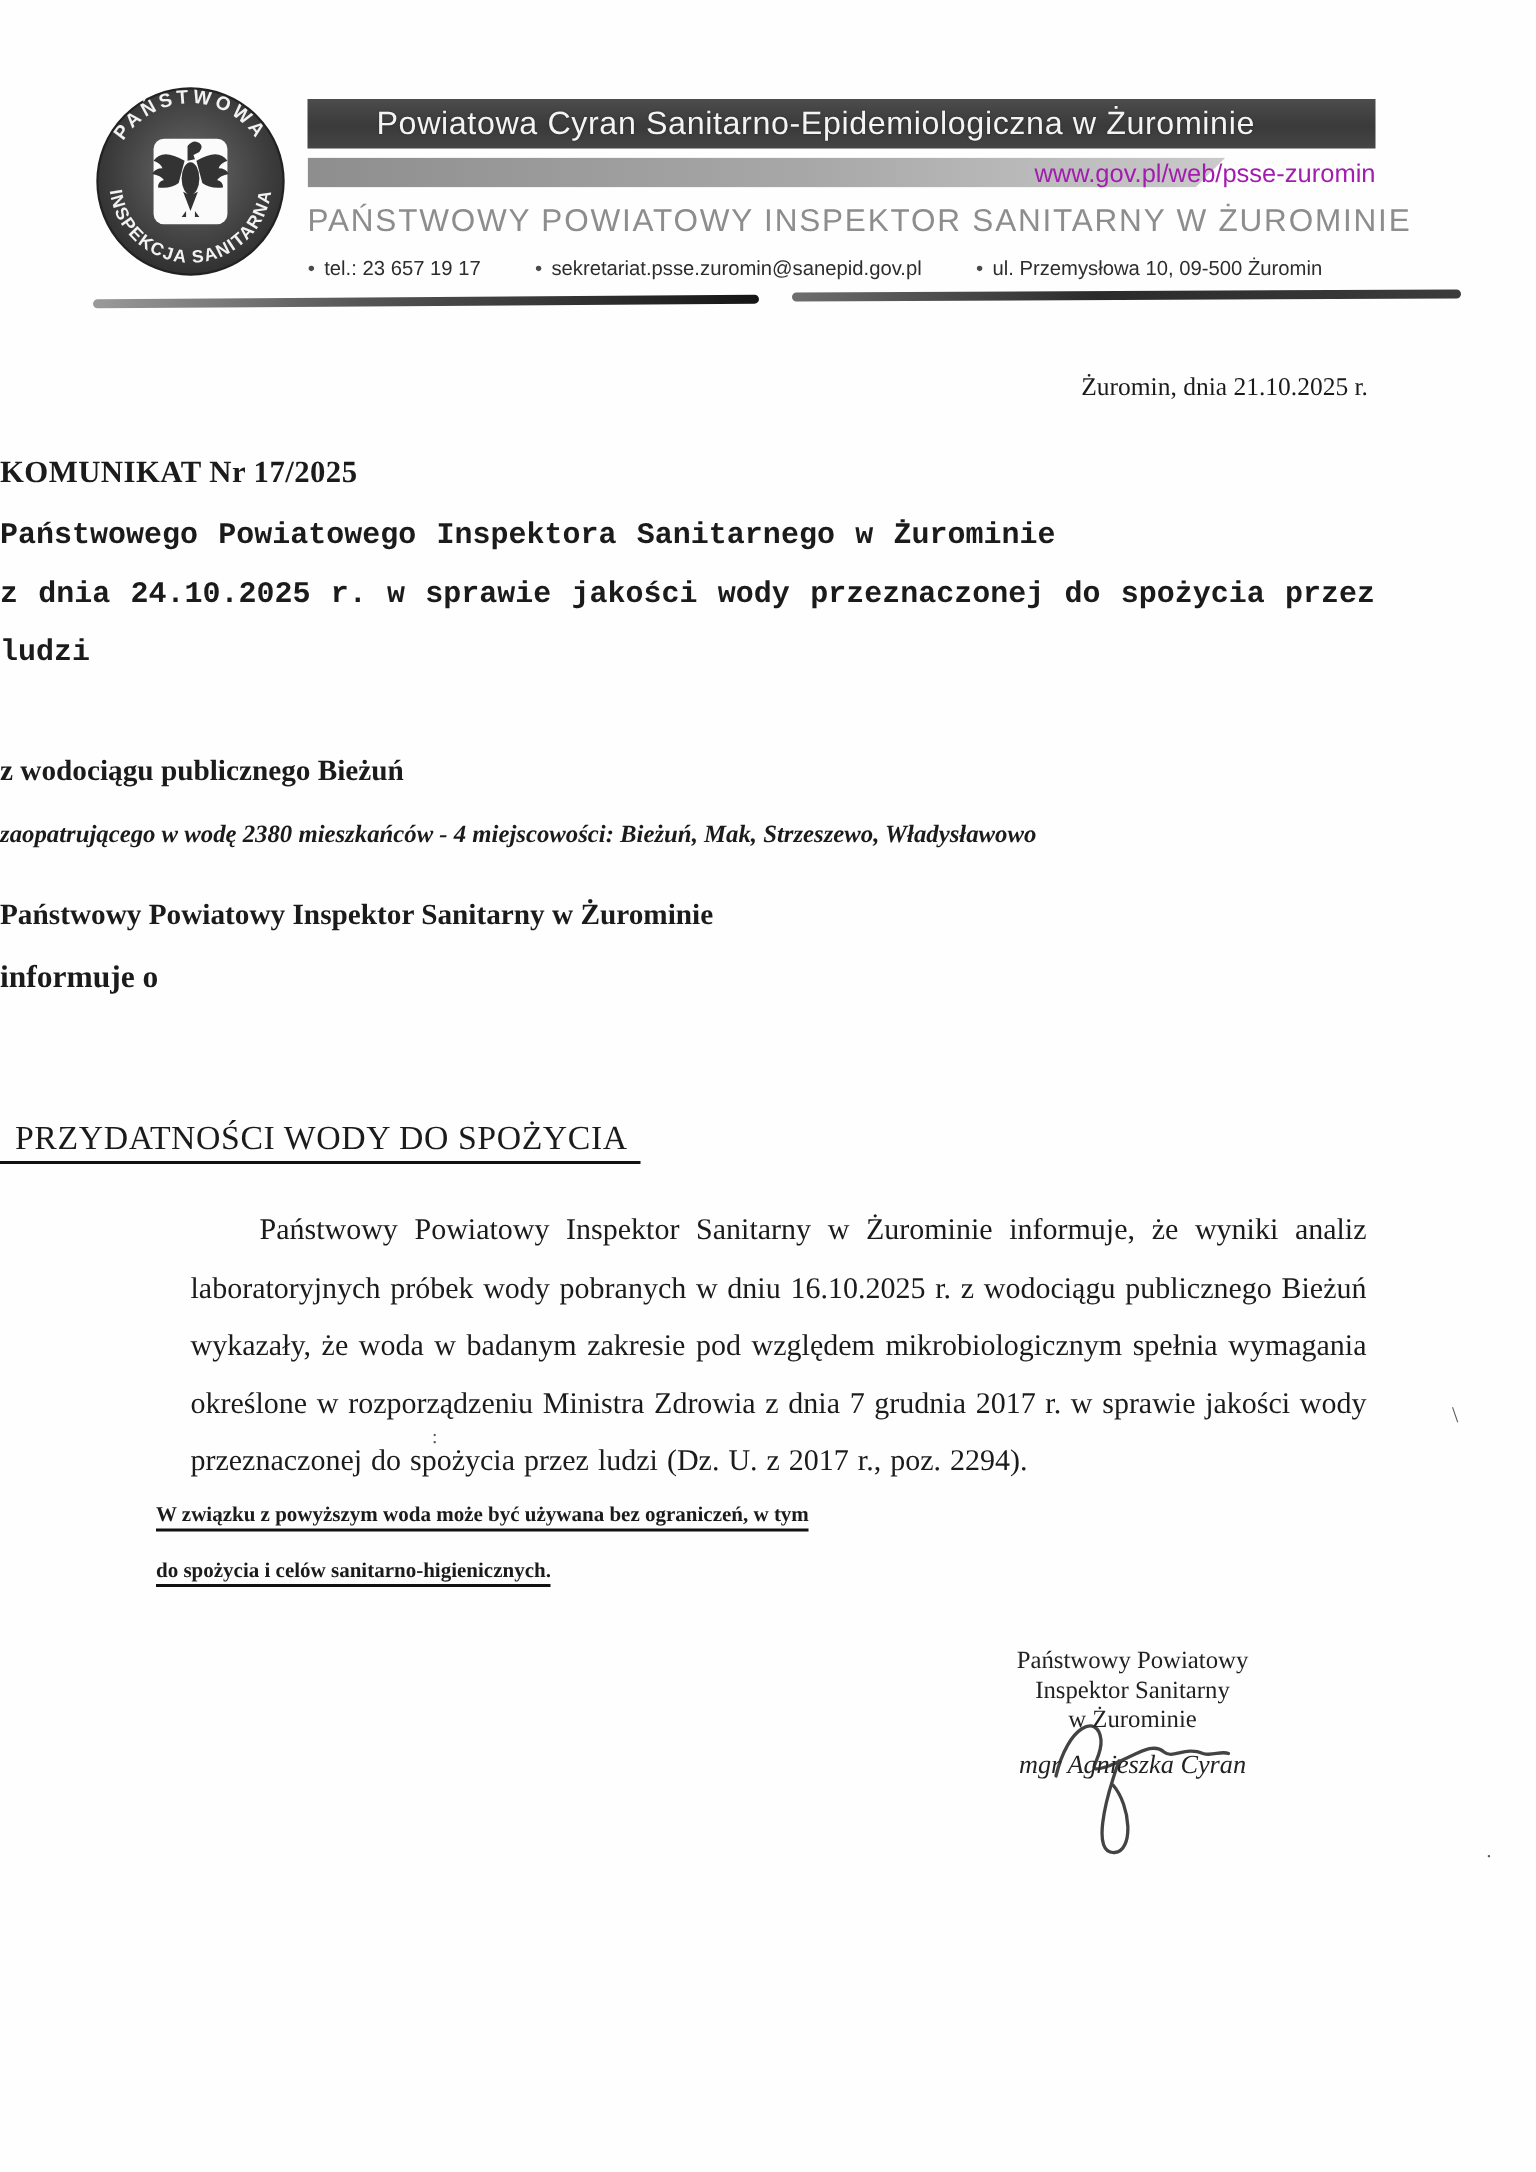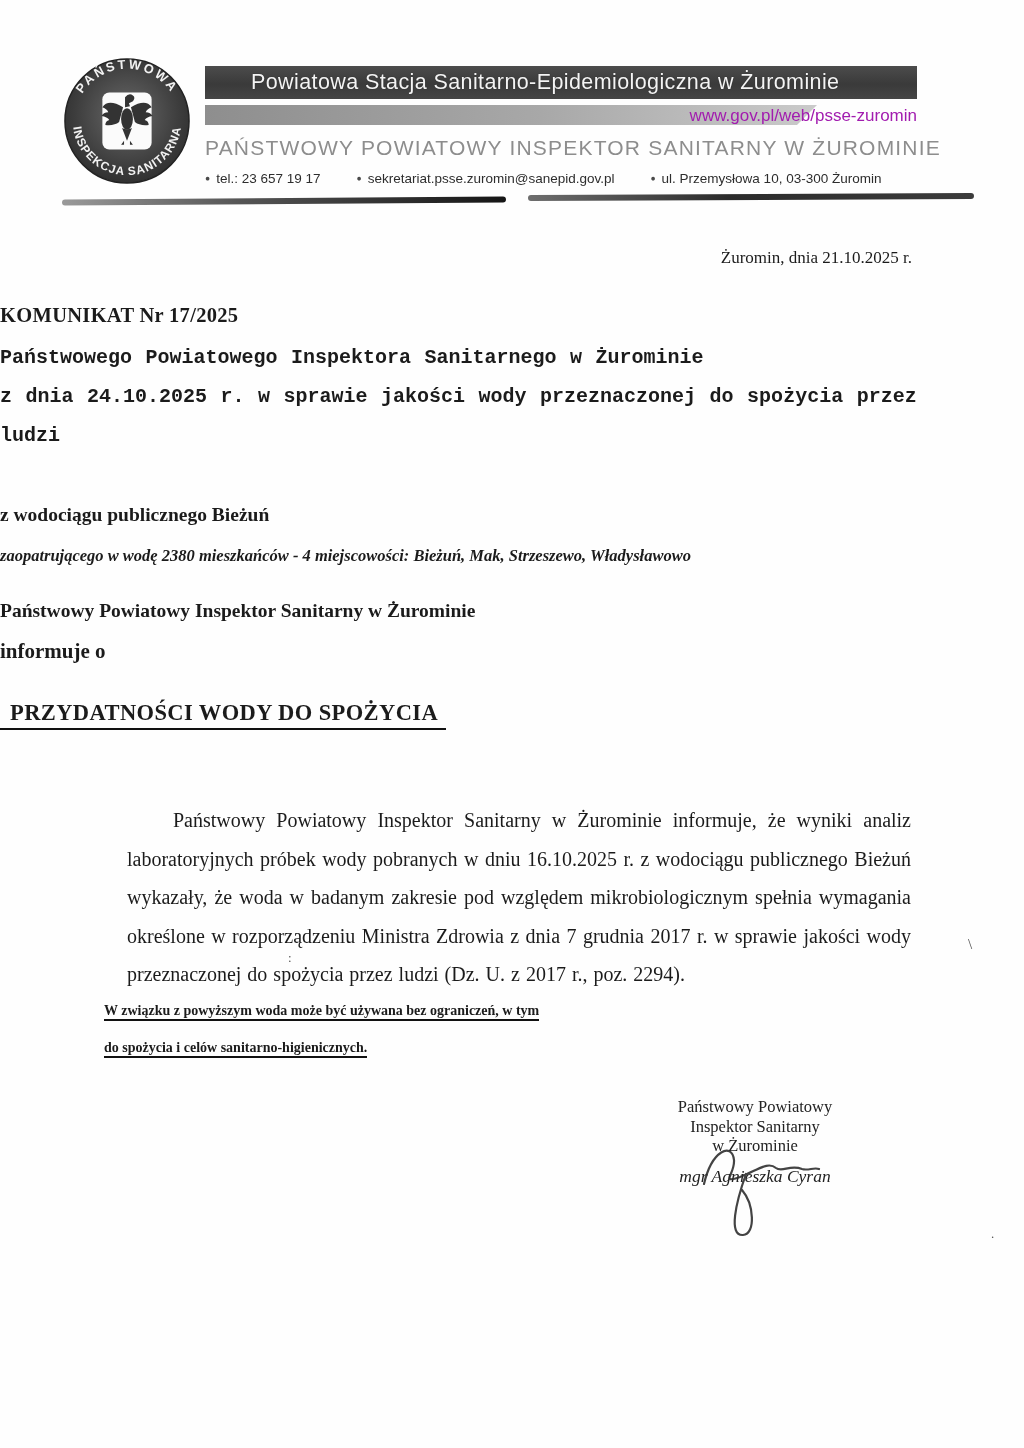--- a/index.html
+++ b/index.html
@@ -66,21 +66,21 @@
 
   
   .dateline{position:absolute;top:248px;right:112px;font-size:17px;}
   .centered{position:absolute;left:0;right:0;}
   .doc-title{top:304px;font-size:20.5px;font-weight:bold;letter-spacing:.3px;}
   .heading-lines{top:338px;font-size:20px;font-weight:bold;line-height:39px;word-spacing:1.5px;font-family:Liberation Mono, monospace;}
   .waterworks{top:504px;font-size:19.5px;font-weight:bold;}
   .supply{top:546px;font-size:16.5px;font-weight:bold;font-style:italic;}
   .issuer{top:600px;font-size:19.5px;font-weight:bold;}
   .informs{top:639px;font-size:21px;font-weight:bold;}
-  .verdict{top:700px;font-size:22.5px;font-weight:bold;letter-spacing:.4px;}
+  .verdict{top:746px;font-size:22.5px;font-weight:normal;letter-spacing:.4px;}
   .verdict span{border-bottom:2.5px solid #111;padding:0 8px 3px 10px;}
   .body-par{
     position:absolute;top:781px;left:127px;width:784px;
     font-size:20px;line-height:38.5px;
     text-align:justify;text-align-last:left;
     text-indent:46px;word-spacing:1px;
   }
   .statement{
     top:992px;left:104px;right:104px;
     font-size:14px;font-weight:bold;line-height:37px;
@@ -128,38 +128,38 @@
     </g>
     <text font-family="Liberation Sans, sans-serif" font-size="13" font-weight="bold" fill="#f2f2f2" letter-spacing="2.5">
       <textPath href="#arcTop" startOffset="50%" text-anchor="middle">PAŃSTWOWA</textPath>
     </text>
     <text font-family="Liberation Sans, sans-serif" font-size="12" font-weight="bold" fill="#f2f2f2" letter-spacing="1">
       <textPath href="#arcBottom" startOffset="50%" text-anchor="middle">INSPEKCJA SANITARNA</textPath>
     </text>
   </svg>
 
   <div class="header-right">
-    <div class="org-bar">Powiatowa Stacja Sanitarno-Epidemiologiczna w Żurominie</div>
+    <div class="org-bar">Powiatowa Cyran Sanitarno-Epidemiologiczna w Żurominie</div>
     <div class="sub-row">
       <div class="gray-bar"></div>
       <div class="website">www.gov.pl/web/psse-zuromin</div>
     </div>
     <div class="inspector-line">PAŃSTWOWY POWIATOWY INSPEKTOR SANITARNY W ŻUROMINIE</div>
     <div class="contacts">
       <div class="contact-item">
         <span class="bullet">●</span>
         <span>tel.: 23 657 19 17</span>
       </div>
       <div class="contact-item">
         <span class="bullet">●</span>
         <span>sekretariat.psse.zuromin@sanepid.gov.pl</span>
       </div>
       <div class="contact-item">
         <span class="bullet">●</span>
-        <span>ul. Przemysłowa 10, 03-300 Żuromin</span>
+        <span>ul. Przemysłowa 10, 09-500 Żuromin</span>
       </div>
     </div>
   </div>
   <div class="rule rule-left"></div>
   <div class="rule rule-right"></div>
 
   <div class="dateline">Żuromin, dnia 21.10.2025 r.</div>
 
   <div class="centered doc-title">KOMUNIKAT Nr 17/2025</div>
 

